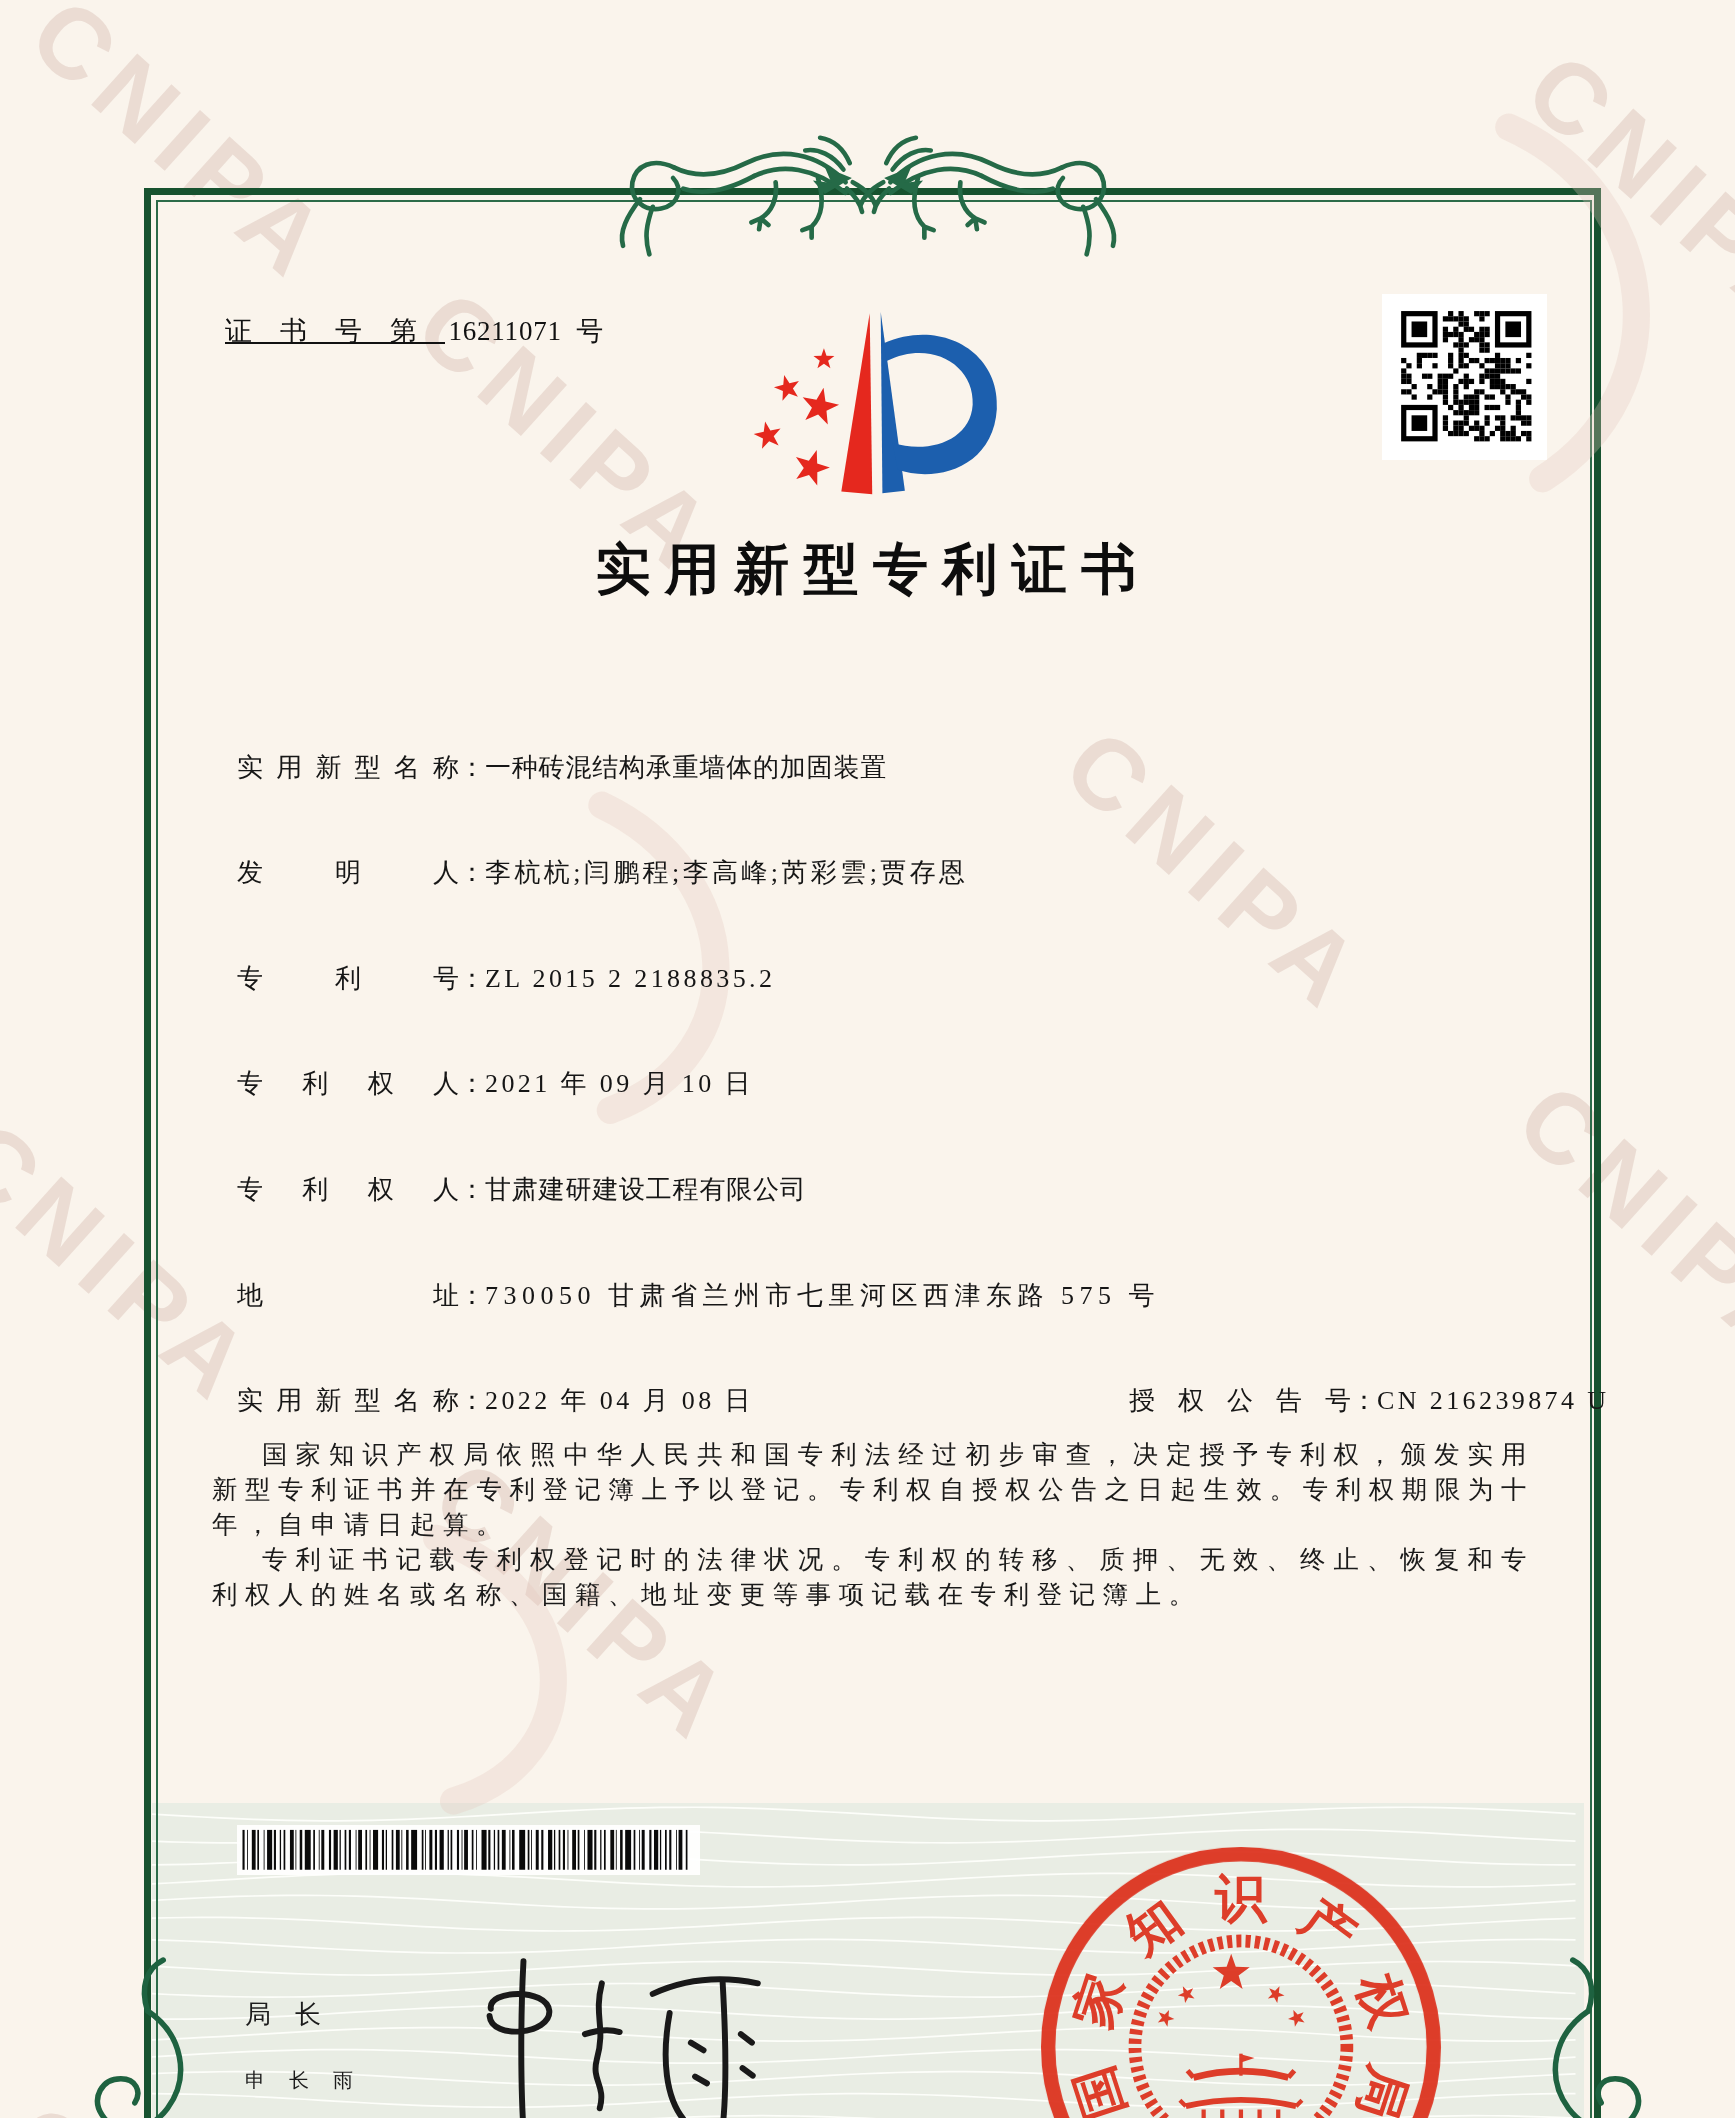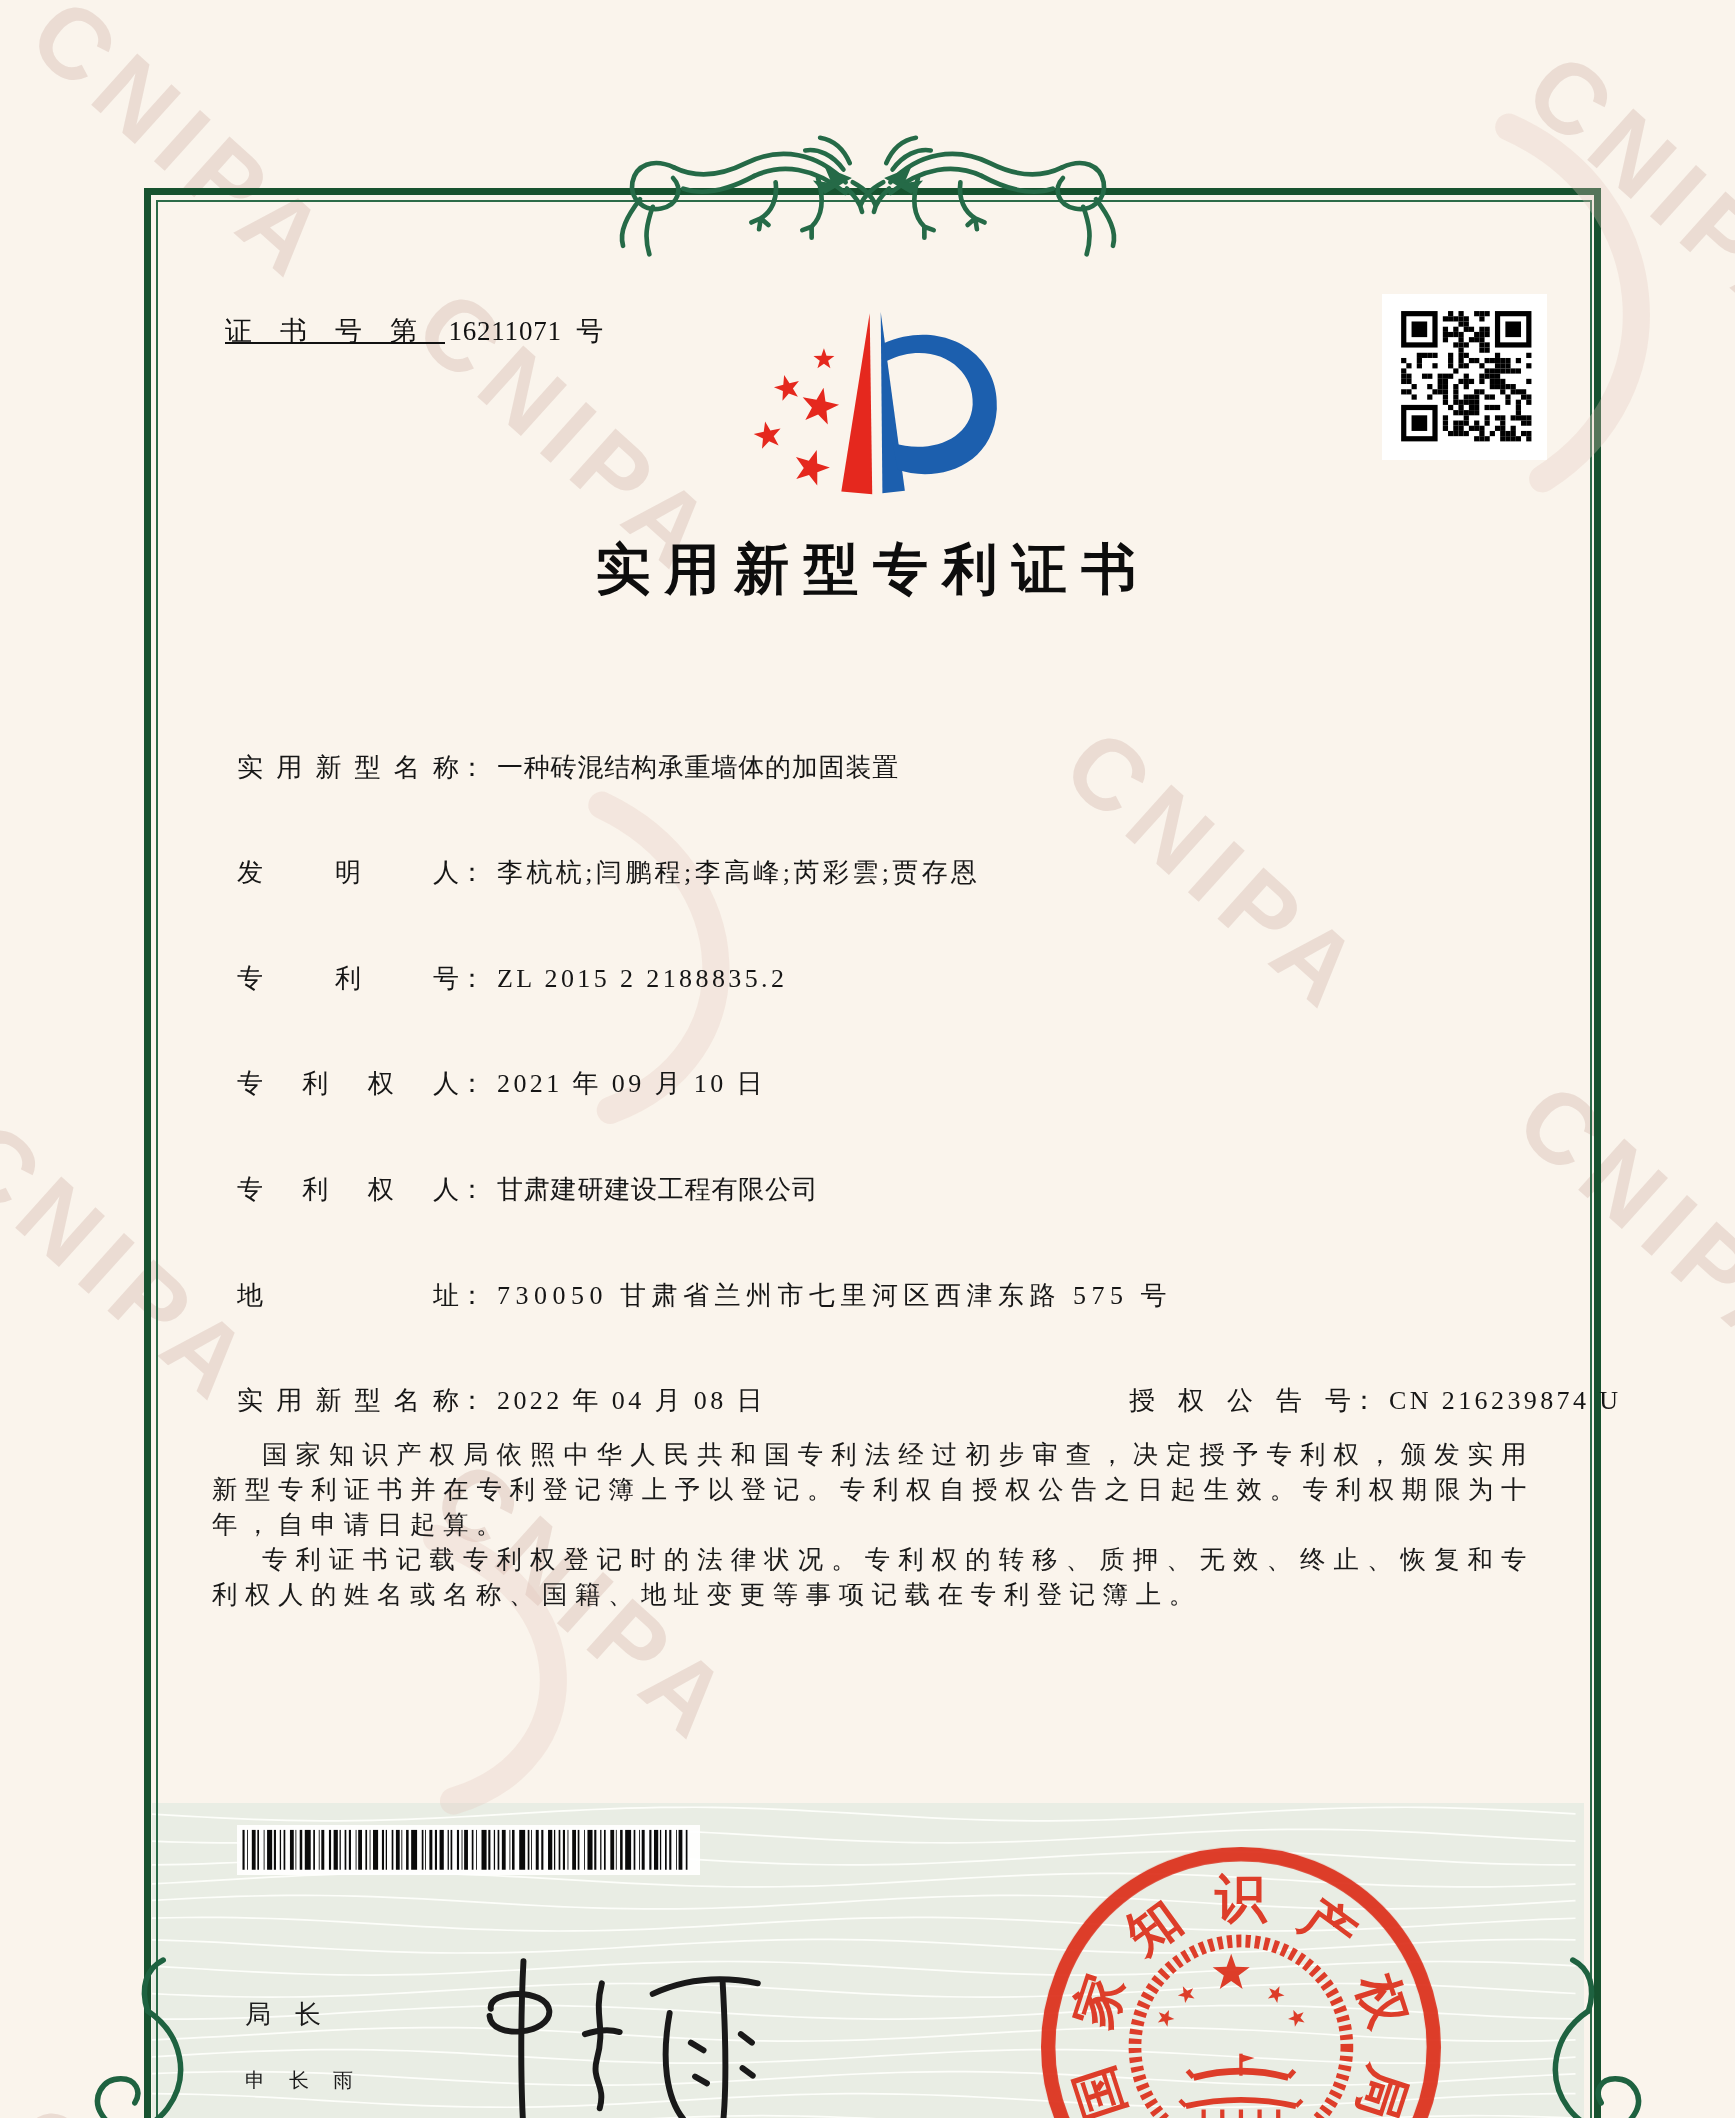--- a/index.html
+++ b/index.html
@@ -51,21 +51,21 @@
     font-size:55px;font-weight:700;letter-spacing:14.4px;white-space:nowrap;color:#0d0d0d;
   }
   .row{left:237px;font-size:26px;color:#161616;white-space:nowrap;}
   .r0{top:750px}.r1{top:855px}.r2{top:961px}.r3{top:1066px}
   .r4{top:1172px}.r5{top:1278px}.r6{top:1383px}
   .flabel{
     display:inline-block;width:222px;
     text-align:justify;text-align-last:justify;
     vertical-align:top;
   }
-  .fvalue{margin-left:12px;letter-spacing:3.4px;}
+  .fvalue{margin-left:0;letter-spacing:3.4px;}
   .ls-tight{letter-spacing:0.8px;}
   .ls-wide{letter-spacing:5.5px;}
   .col2{position:absolute;left:892px;top:0;}
   .paragraphs{
     top:1437px;left:212px;width:1322px;
     font-size:25.4px;line-height:35px;letter-spacing:7.6px;
     text-align:justify;color:#1a1a1a;
   }
   .paragraphs p{margin:0;text-indent:50px;}
   .signer-title{top:1997px;left:245px;font-size:26px;letter-spacing:24px;}

